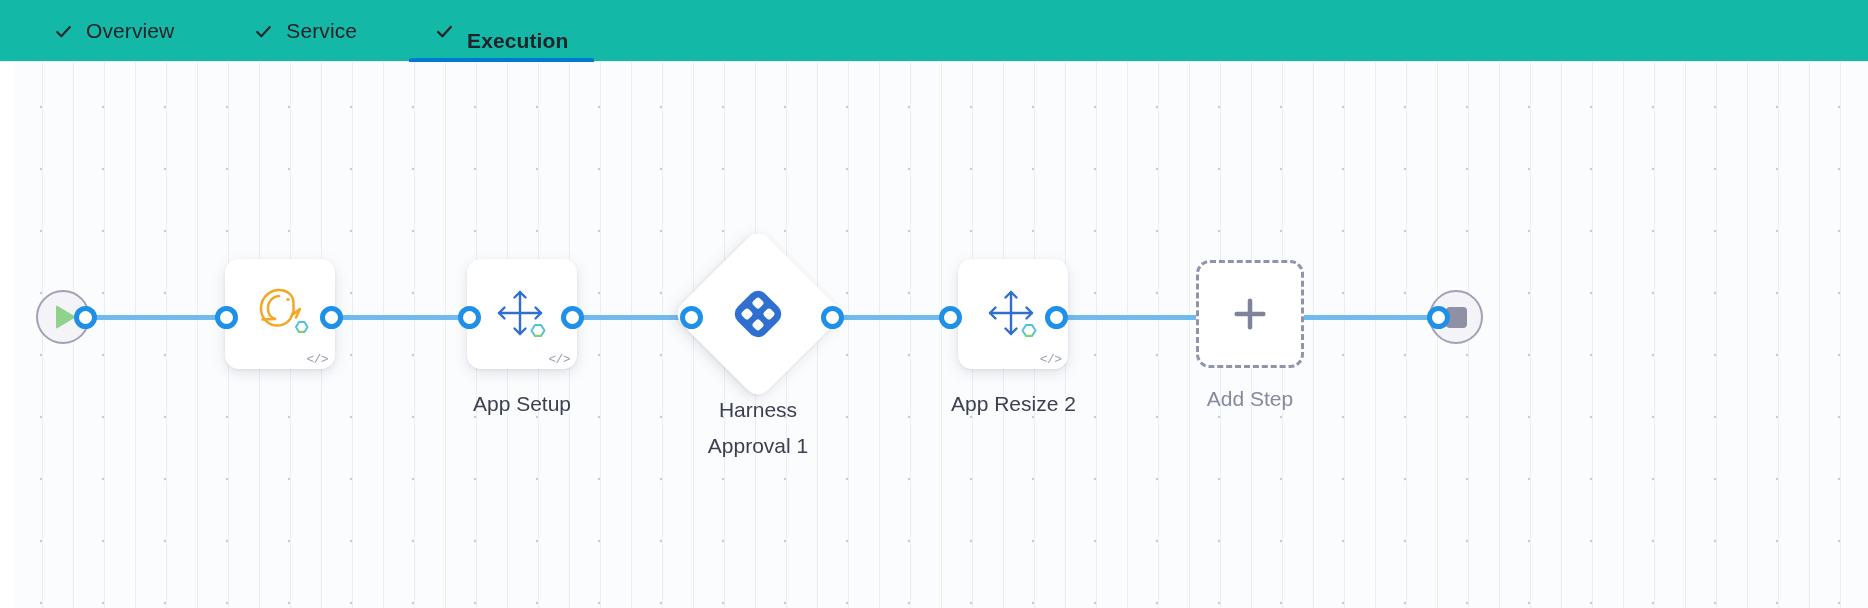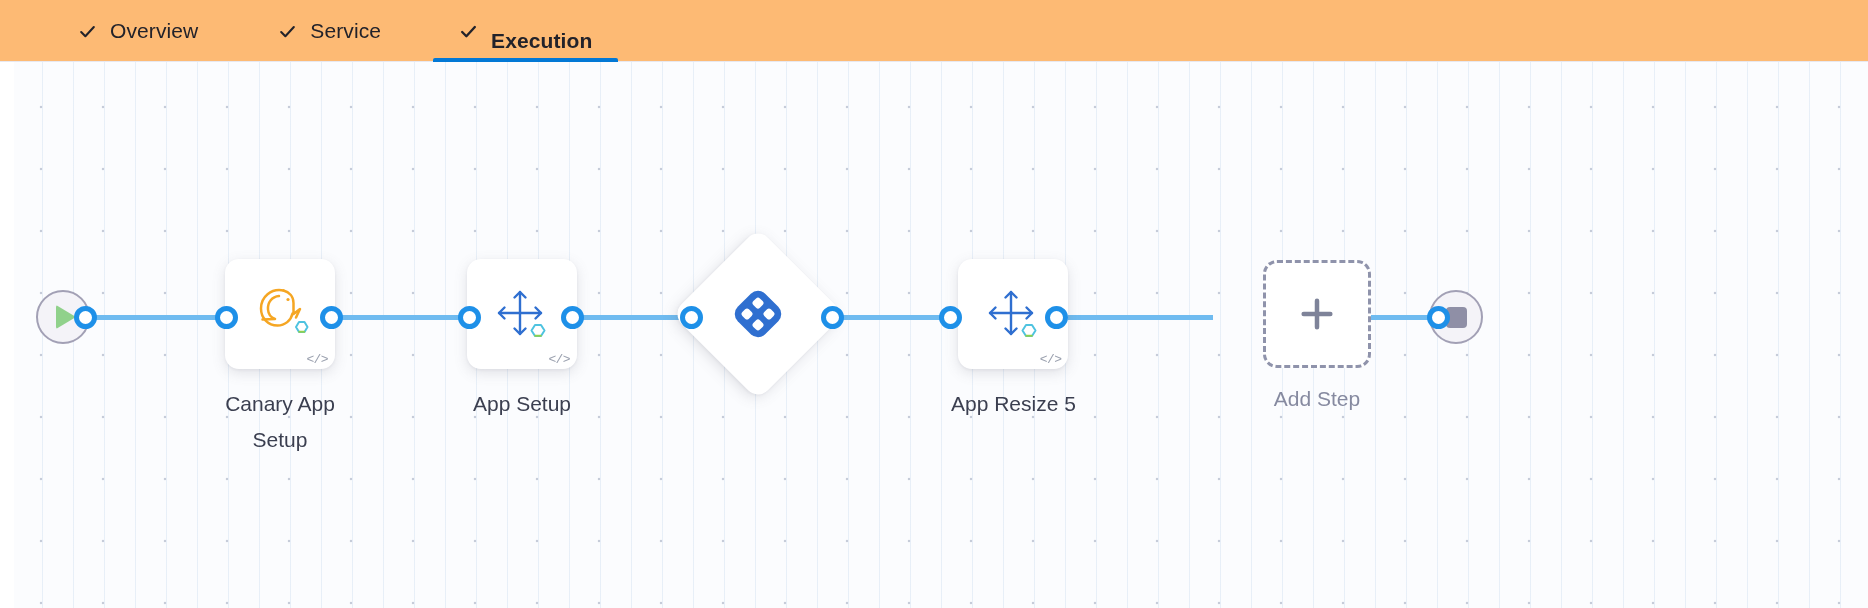--- a/index.html
+++ b/index.html
@@ -11,24 +11,24 @@
     font-family: "Liberation Sans", sans-serif;
     background: #ffffff;
   }
 
   
   .tabbar {
     position: absolute;
     top: 0; left: 0;
     width: 1868px;
     height: 62px;
-    background: #fdba74;
-    display: flex;
-    align-items: center;
-    padding-left: 52px;
+    background: #14b8a6;
+    display: flex;
+    align-items: center;
+    padding-left: 28px;
     z-index: 20;
   }
   .tabbar::after {
     content: "";
     position: absolute;
     left: 0; right: 0; bottom: 0;
     height: 1px;
     background: #e8e8ef;
   }
   .tab {
@@ -281,22 +281,20 @@
       <svg width="62" height="60" viewBox="0 0 62 60" fill="none">
         <path d="M34.5 6.5 C22 4 12 13 12 24.5 C12 34 19 41.5 28.5 41.5 C36 41.5 42 36.5 43.5 29.5" stroke="#f5a623" stroke-width="2.5" stroke-linecap="round" fill="none"></path>
         <path d="M34.5 6.5 C40 8 44.5 12.5 44.5 19 L44.5 30 L51 25 L47 33.5" stroke="#f5a623" stroke-width="2.5" stroke-linecap="round" stroke-linejoin="round" fill="none"></path>
         <path d="M30 12 C23 12.5 18.5 18.5 19 25.5 C19.3 30 22 33.5 26 35 L13.5 35.5" stroke="#f5a623" stroke-width="2.5" stroke-linecap="round" stroke-linejoin="round" fill="none"></path>
         <circle cx="39" cy="15.5" r="1.6" fill="#f5a623"></circle>
         <path d="M50 38 L55.5 38 L58.5 43 L55.5 48 L50 48 L47 43 Z" stroke="#4ec3e0" stroke-width="2" fill="none" stroke-linejoin="round"></path>
         <path d="M50.2 47.8 L55.3 47.8" stroke="#8fd14f" stroke-width="2" stroke-linecap="round"></path>
       </svg>
       <span class="card-code">&lt;/&gt;</span>
     </div>
-    <div class="caption">Canary App
-Setup</div>
   </div>
 
   <div class="node" style="left:467px; top:197px;">
     <div class="card">
       <svg width="62" height="60" viewBox="0 0 62 60" fill="none">
         <g stroke="#2f6fd0" stroke-width="2.4" stroke-linecap="round" stroke-linejoin="round" fill="none">
           <path d="M29 8 L29 50"></path>
           <path d="M8 29 L50 29"></path>
           <path d="M23.5 13.5 L29 8 L34.5 13.5"></path>
           <path d="M23.5 44.5 L29 50 L34.5 44.5"></path>
@@ -315,42 +313,44 @@
     <div class="diamond-wrap">
       <div class="diamond"></div>
       <svg class="diamond-ico" viewBox="0 0 64 64" fill="none">
         <rect x="9" y="9" width="46" height="46" rx="12" transform="rotate(45 32 32)" fill="#2f6fd0"></rect>
         <rect x="26.5" y="13.5" width="11" height="11" rx="3.2" transform="rotate(45 32 19)" fill="#ffffff"></rect>
         <rect x="26.5" y="39.5" width="11" height="11" rx="3.2" transform="rotate(45 32 45)" fill="#ffffff"></rect>
         <rect x="13.5" y="26.5" width="11" height="11" rx="3.2" transform="rotate(45 19 32)" fill="#ffffff"></rect>
         <rect x="39.5" y="26.5" width="11" height="11" rx="3.2" transform="rotate(45 45 32)" fill="#ffffff"></rect>
       </svg>
     </div>
+    <div class="caption">Harness
+Approval 1</div>
   </div>
 
   <div class="node" style="left:951px; top:197px;">
     <div class="card">
       <svg width="62" height="60" viewBox="0 0 62 60" fill="none">
         <g stroke="#2f6fd0" stroke-width="2.4" stroke-linecap="round" stroke-linejoin="round" fill="none">
           <path d="M29 8 L29 50"></path>
           <path d="M8 29 L50 29"></path>
           <path d="M23.5 13.5 L29 8 L34.5 13.5"></path>
           <path d="M23.5 44.5 L29 50 L34.5 44.5"></path>
           <path d="M13.5 23.5 L8 29 L13.5 34.5"></path>
           <path d="M44.5 23.5 L50 29 L44.5 34.5"></path>
         </g>
         <path d="M44 41 L50 41 L53.5 46.5 L50 52 L44 52 L40.5 46.5 Z" stroke="#4ec3e0" stroke-width="2" fill="none" stroke-linejoin="round"></path>
         <path d="M44.2 51.8 L49.8 51.8" stroke="#8fd14f" stroke-width="2" stroke-linecap="round"></path>
       </svg>
       <span class="card-code">&lt;/&gt;</span>
     </div>
-    <div class="caption">App Resize 5</div>
-  </div>
-
-  <div class="node" style="left:1251px; top:198px;padding-left:12px;">
+    <div class="caption">App Resize 2</div>
+  </div>
+
+  <div class="node" style="left:1184px; top:198px;padding-left:12px;">
     <div class="addcard">
       <svg class="plus" viewBox="0 0 24 24">
         <path d="M12 4 L12 20 M4 12 L20 12" stroke="currentColor" stroke-width="2.7" stroke-linecap="round"></path>
       </svg>
     </div>
     <div class="caption muted" style="margin-top:13px;">Add Step</div>
   </div>
 
   <div class="node" style="left:1429px; top:228px;">
     <div class="terminal">

